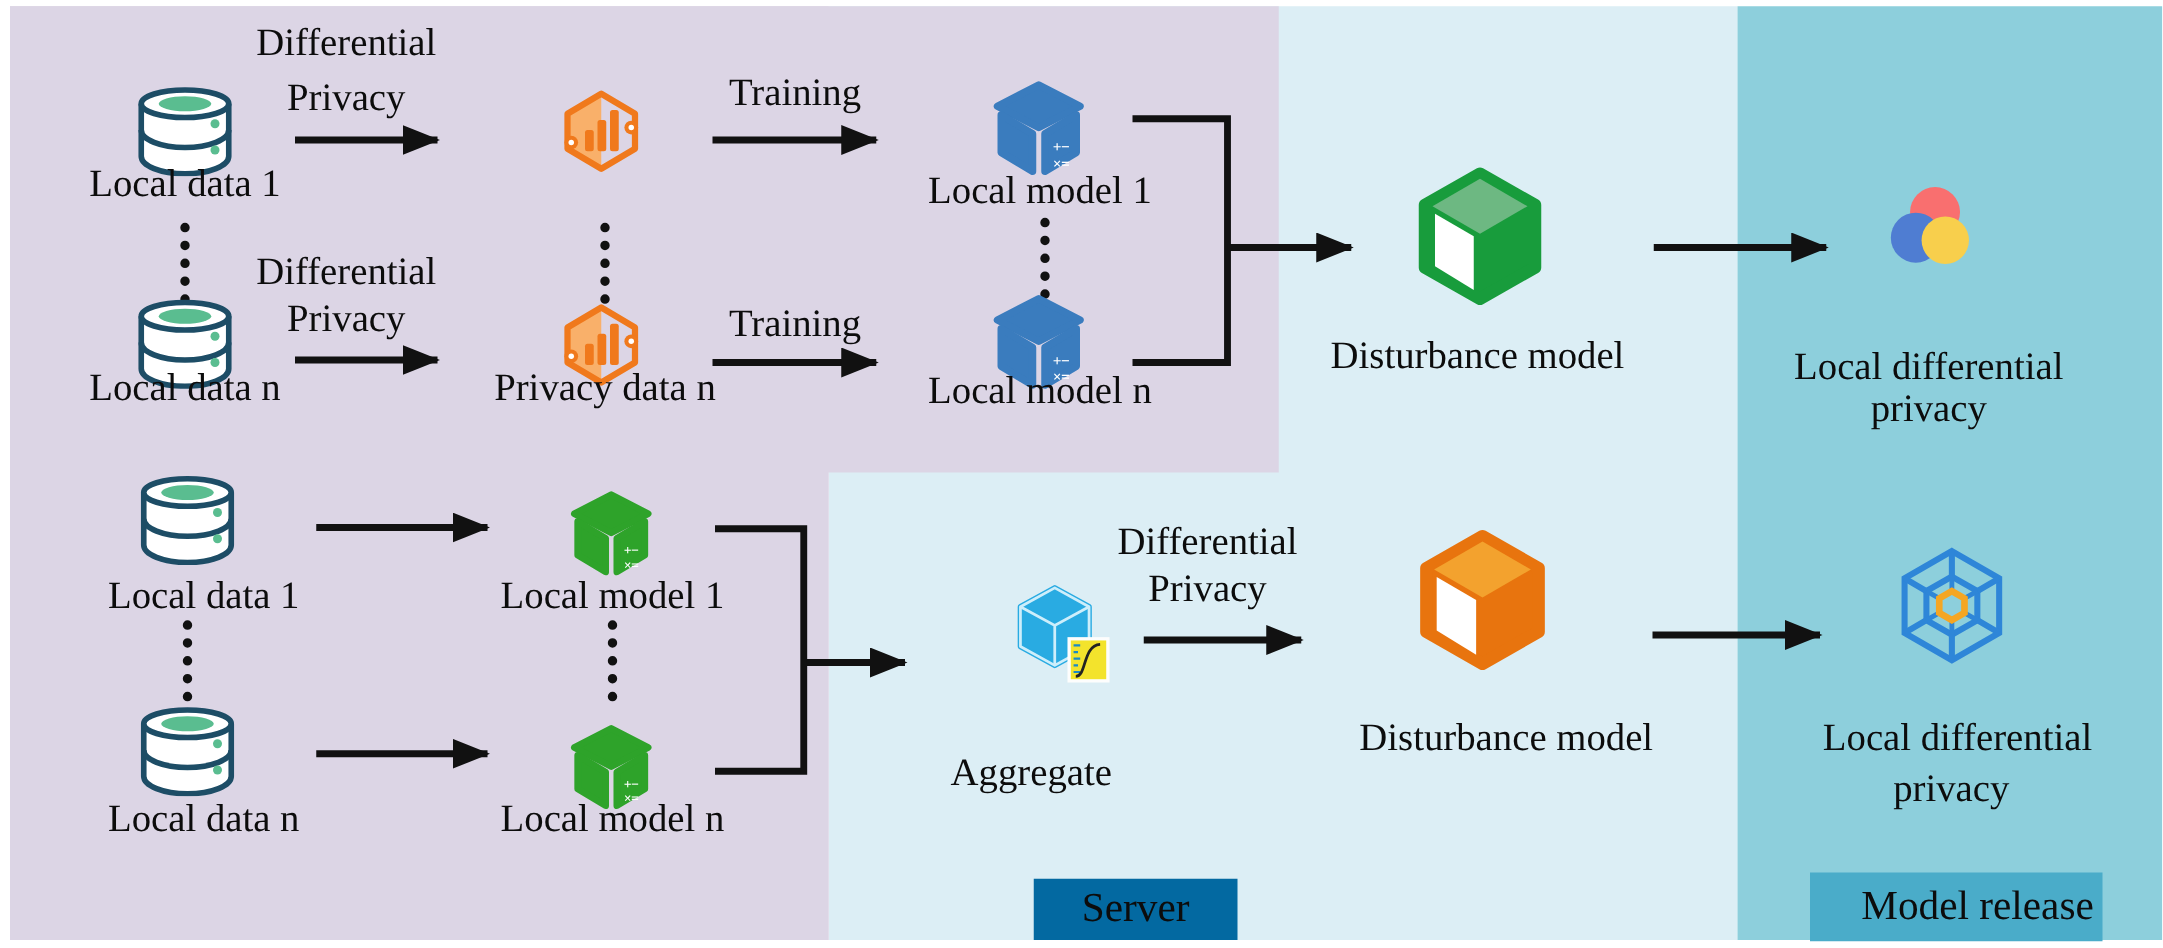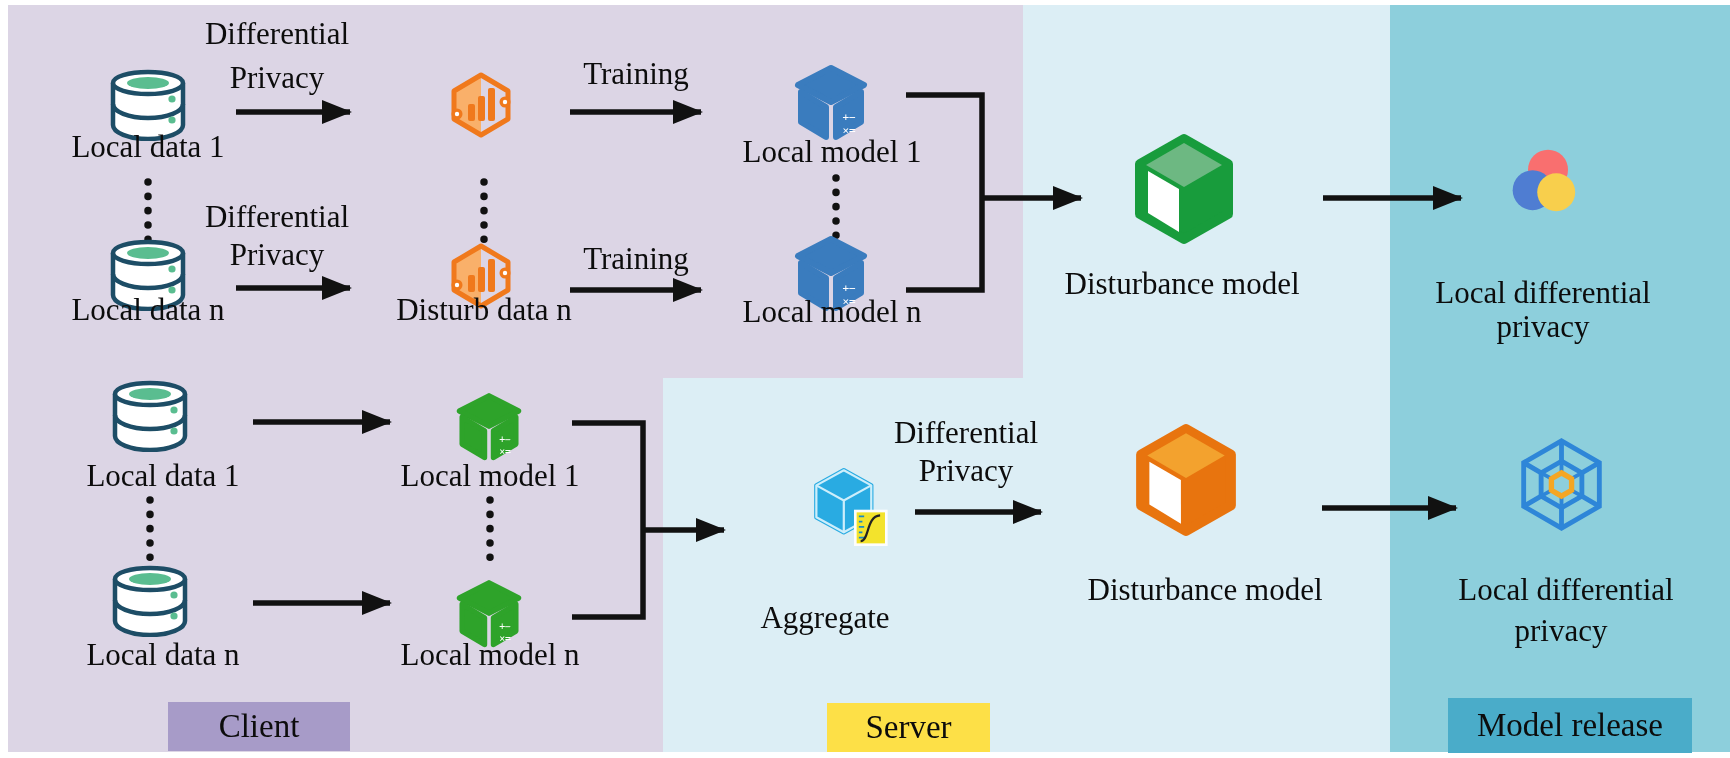--- a/index.html
+++ b/index.html
@@ -14,22 +14,22 @@
   #zone-client-left{left:8px;top:5px;width:655px;height:747px;background:#dcd5e5;}
   .lbl{
     position:absolute;transform:translateX(-50%);white-space:nowrap;
     font-size:31px;line-height:34px;
   }
   .badge{
     position:absolute;display:flex;align-items:center;justify-content:center;
     font-size:33px;color:#0c0c0c;
   }
   #badge-client{left:168px;top:702px;width:182px;height:49px;background:#a79bc8;}
-  #badge-server{left:827px;top:703px;width:163px;height:49px;background:#fde047;}
-  #badge-release{left:1448px;top:698px;width:244px;height:55px;background:#4aacc9;}
+  #badge-server{left:827px;top:703px;width:163px;height:49px;background:#0369a1;}
+  #badge-release{left:1448px;top:698px;width:200px;height:55px;background:#4aacc9;padding-left:34px;}
   .icon{position:absolute;}
   #overlay{position:absolute;left:0;top:0;pointer-events:none;}
 </style>
 </head>
 <body>
 
 <div id="canvas">
 
   <div class="zone" id="zone-server-bg"></div>
   <div class="zone" id="zone-release-bg"></div>
@@ -203,41 +203,38 @@
   <div class="lbl" style="left:277px;top:17px">Differential</div>
   <div class="lbl" style="left:277px;top:61px">Privacy</div>
   <div class="lbl" style="left:636px;top:57px">Training</div>
   <div class="lbl" style="left:148px;top:130px">Local data 1</div>
   <div class="lbl" style="left:832px;top:135px">Local model 1</div>
 
   <div class="lbl" style="left:277px;top:200px">Differential</div>
   <div class="lbl" style="left:277px;top:238px">Privacy</div>
   <div class="lbl" style="left:636px;top:242px">Training</div>
   <div class="lbl" style="left:148px;top:293px">Local data n</div>
-  <div class="lbl" style="left:484px;top:293px">Disturb data n</div>
+  <div class="lbl" style="left:484px;top:293px">Privacy data n</div>
   <div class="lbl" style="left:832px;top:295px">Local model n</div>
 
   <div class="lbl" style="left:1182px;top:267px">Disturbance model</div>
   <div class="lbl" style="left:1543px;top:276px">Local differential</div>
   <div class="lbl" style="left:1543px;top:310px">privacy</div>
 
   <div class="lbl" style="left:163px;top:459px">Local data 1</div>
   <div class="lbl" style="left:490px;top:459px">Local model 1</div>
   <div class="lbl" style="left:163px;top:638px">Local data n</div>
   <div class="lbl" style="left:490px;top:638px">Local model n</div>
   <div class="lbl" style="left:825px;top:601px">Aggregate</div>
   <div class="lbl" style="left:966px;top:416px">Differential</div>
   <div class="lbl" style="left:966px;top:454px">Privacy</div>
   <div class="lbl" style="left:1205px;top:573px">Disturbance model</div>
   <div class="lbl" style="left:1566px;top:573px">Local differential</div>
   <div class="lbl" style="left:1561px;top:614px">privacy</div>
 
-  <div class="badge" id="badge-client">
-      <span>Client</span>
-    </div>
   <div class="badge" id="badge-server">
       <span>Server</span>
     </div>
   <div class="badge" id="badge-release">
       <span>Model release</span>
     </div>
 
 </div>
 
 </body></html>

